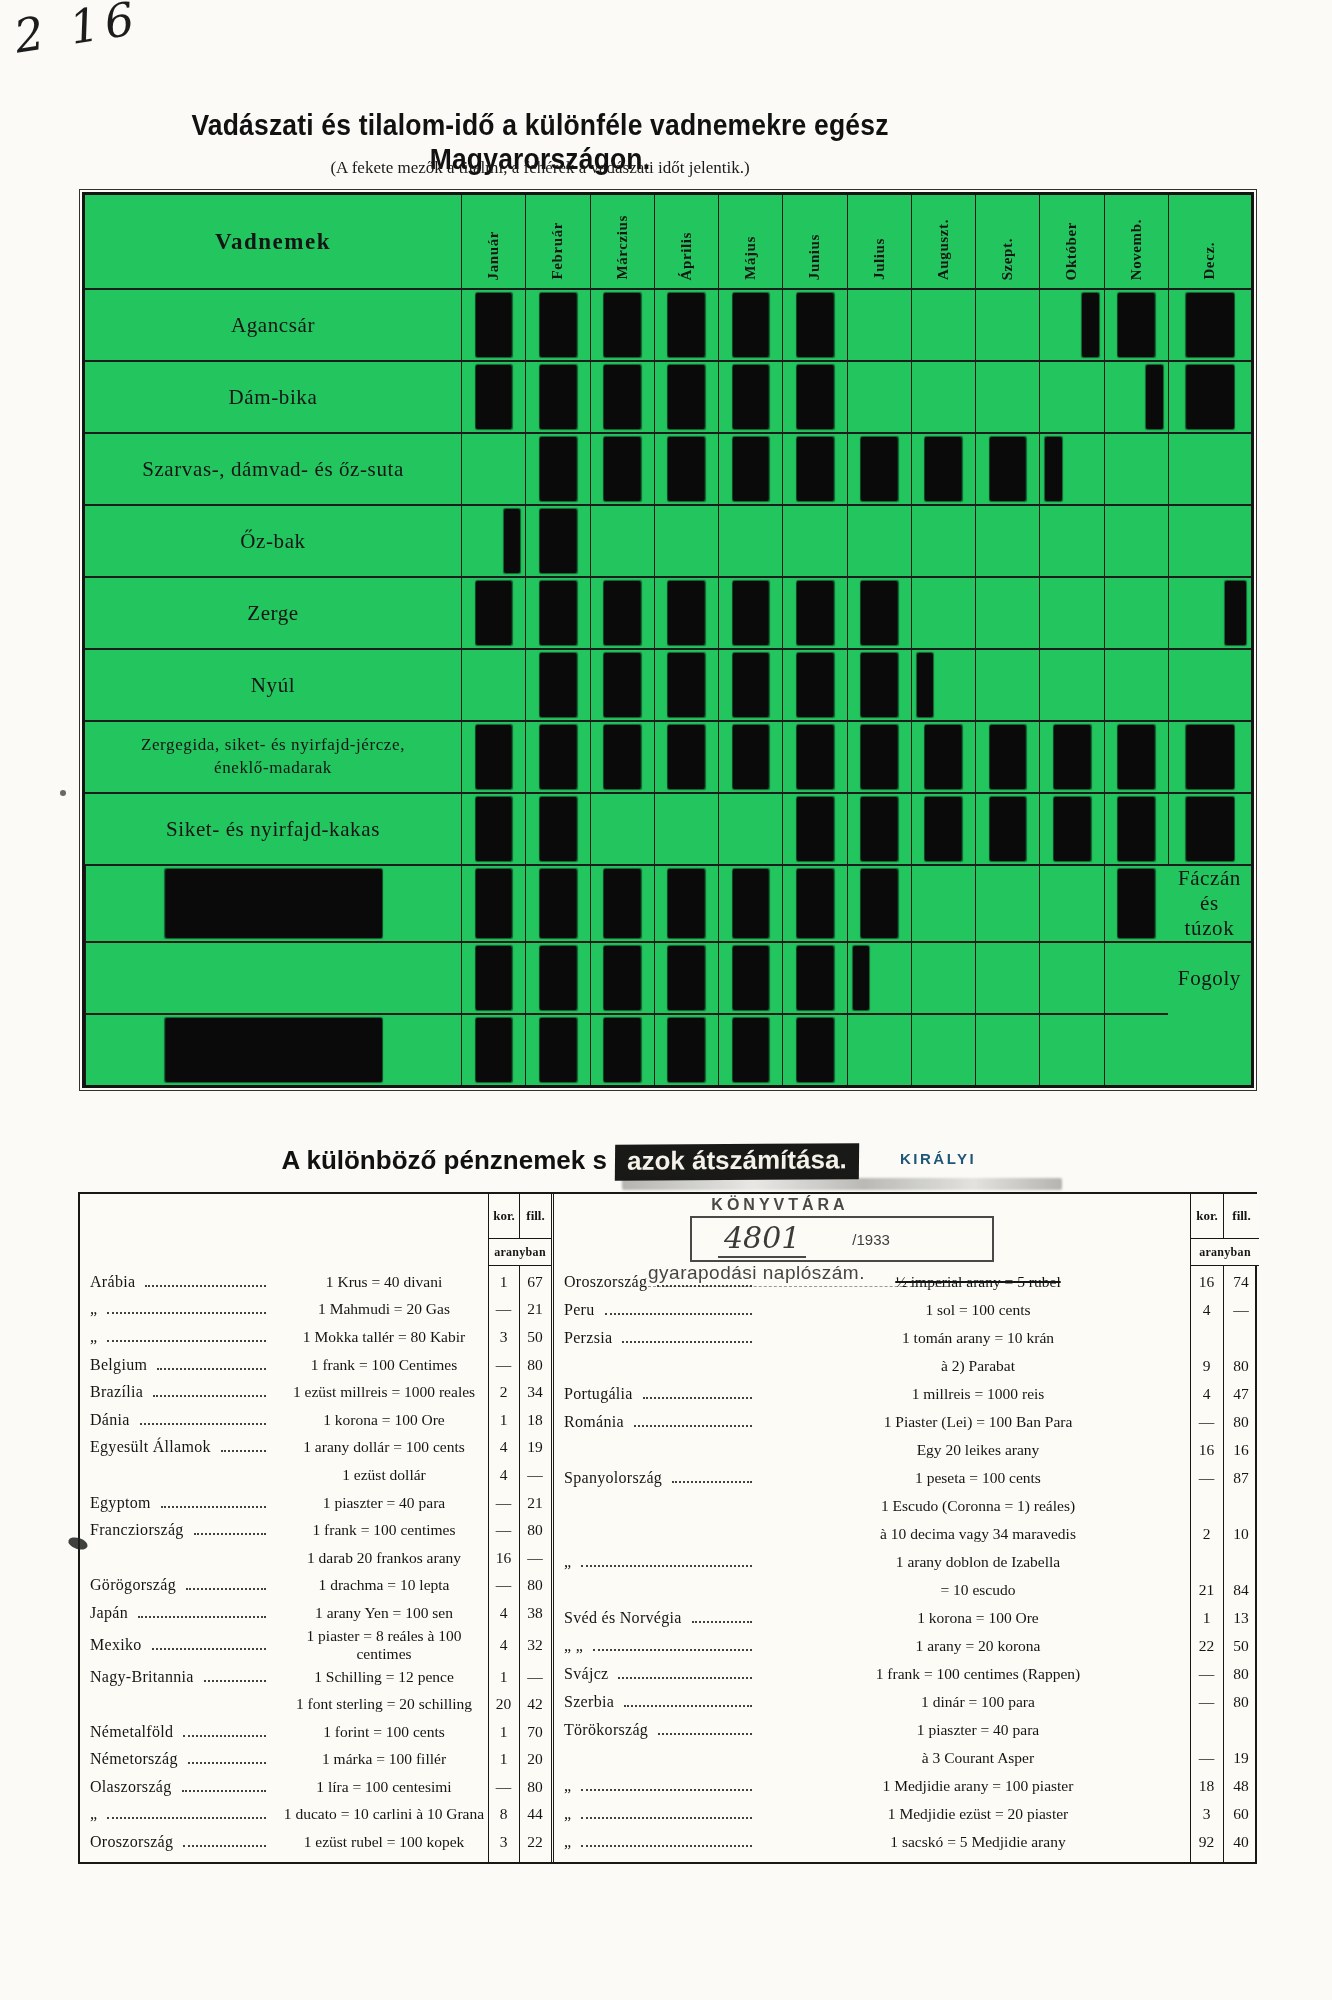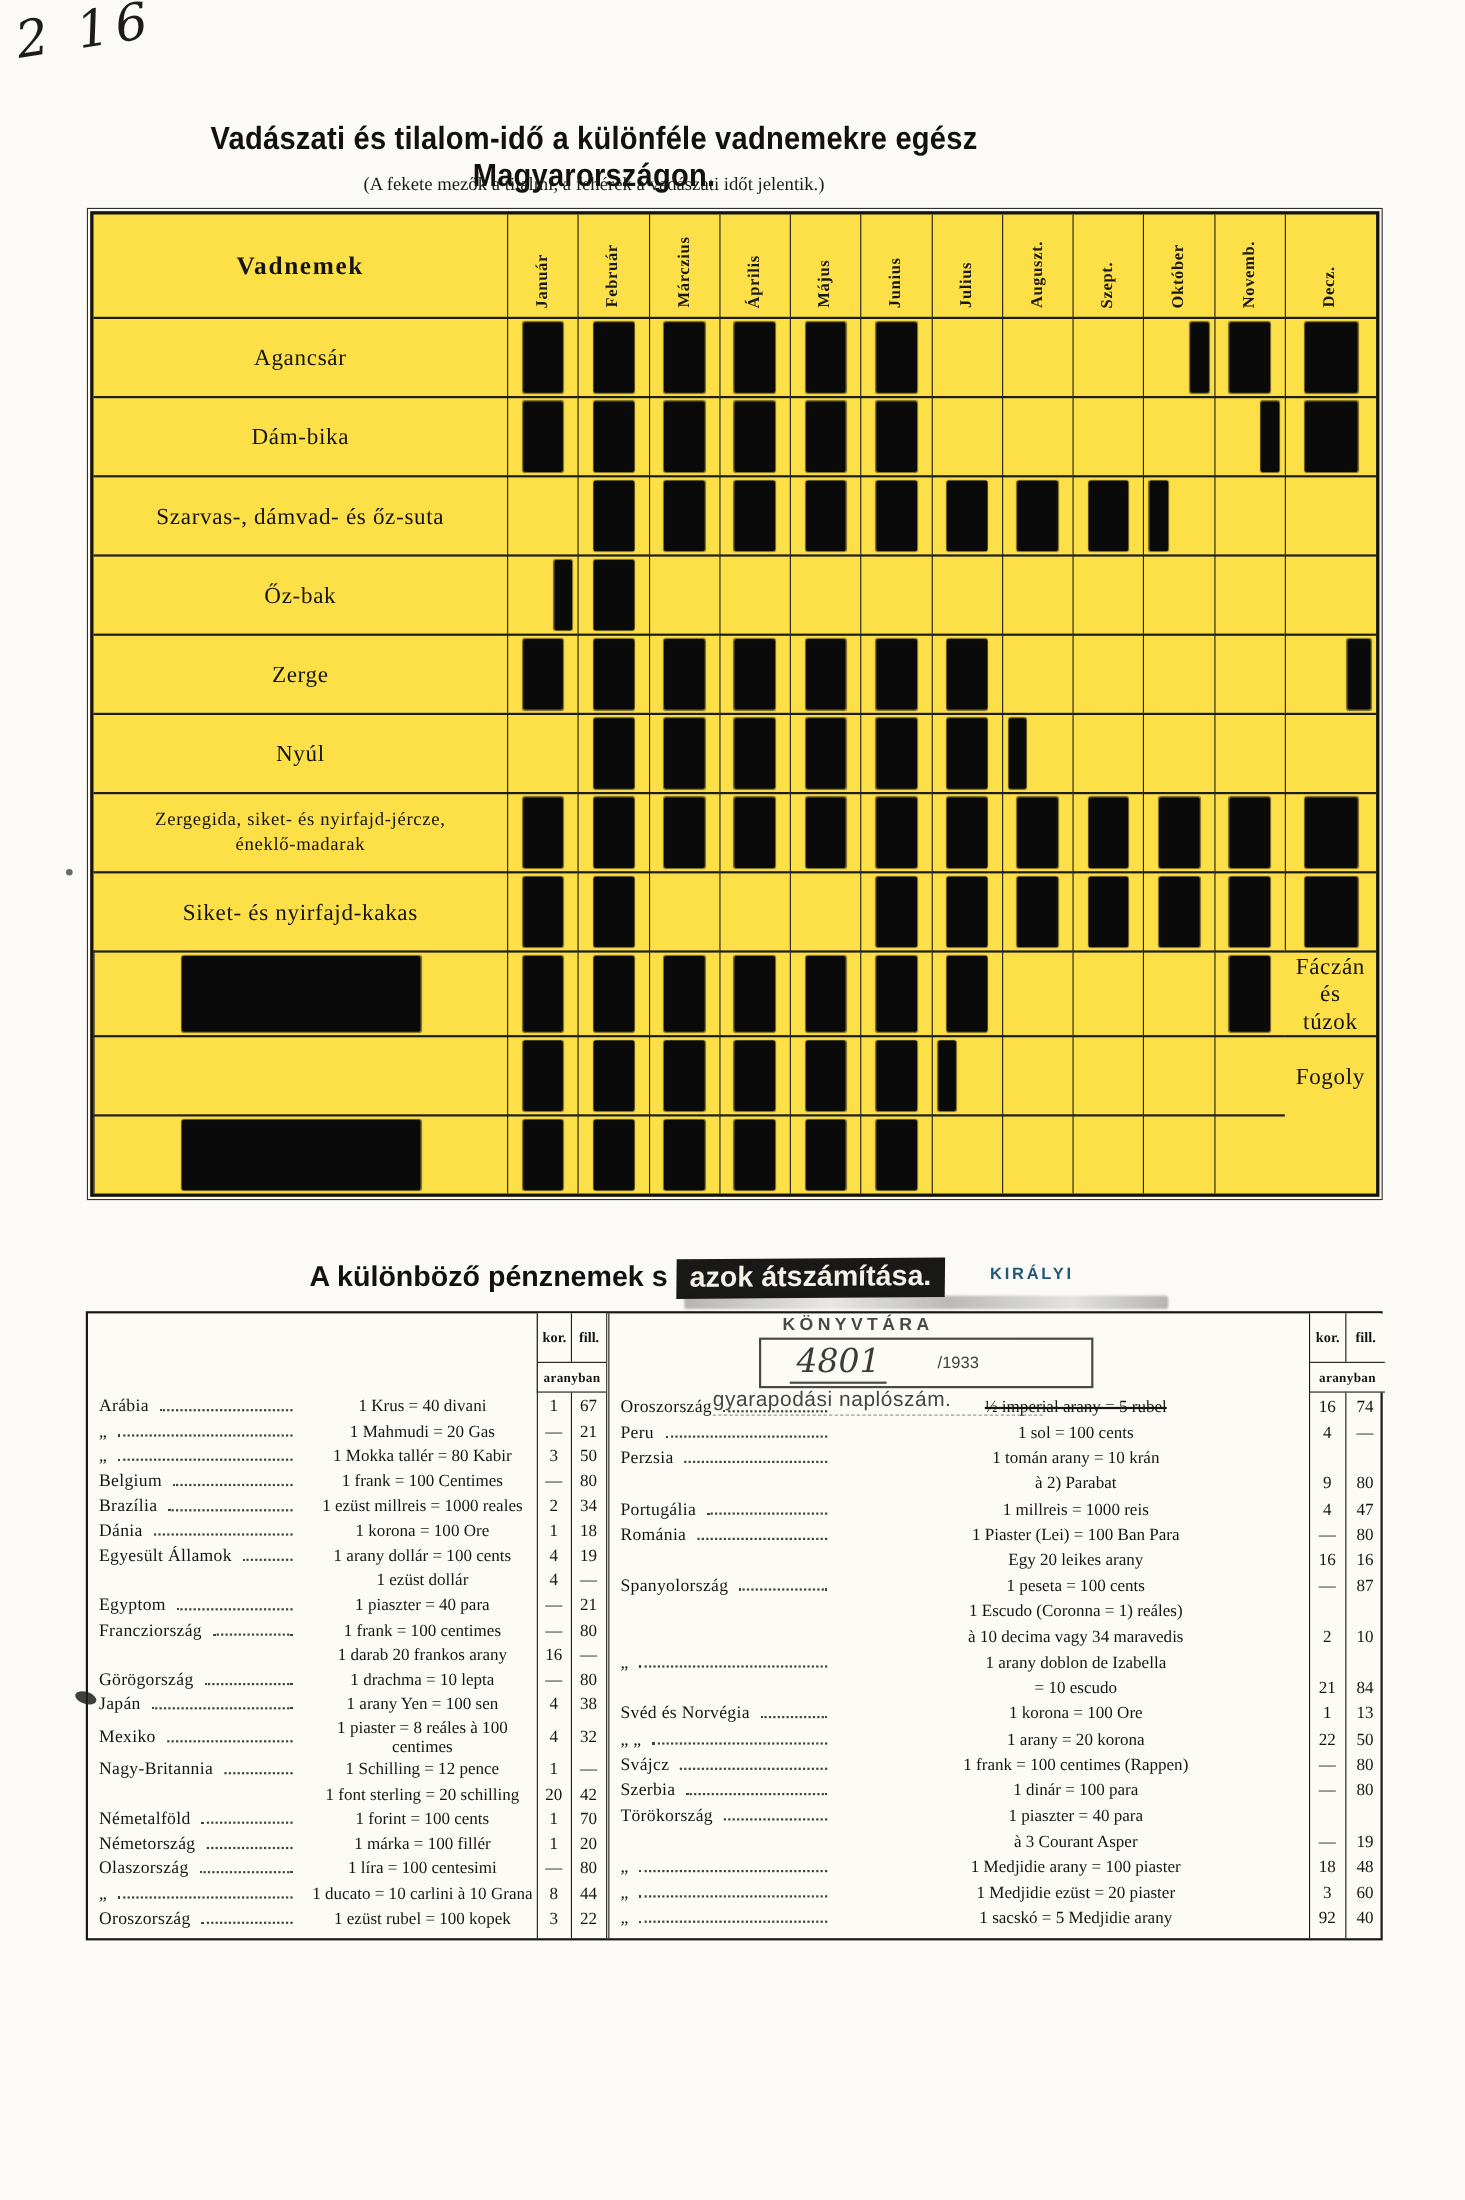--- a/index.html
+++ b/index.html
@@ -21,21 +21,21 @@
     font-size:27px;letter-spacing:.2px;transform:scale(.98,1.08);color:#111;
   }
   .doc-subtitle{
     position:absolute;left:90px;top:158px;width:900px;text-align:center;
     font-size:17px;color:#1a1a1a;
   }
   
   .hunt-table{
     position:absolute;left:82px;top:192px;width:1172px;height:896px;
     border:3px solid #141414;outline:1px solid #30302c;outline-offset:2px;
-    box-sizing:border-box;background:#fde047;
+    box-sizing:border-box;background:#22c55e;
   }
   .hunt-grid{
     display:grid;width:100%;height:100%;
     grid-template-columns:376px repeat(12,1fr);
     grid-template-rows:93px repeat(11,1fr);
   }
   .h-cell{border-left:1px solid #1d1d1b;position:relative;box-sizing:border-box;}
   .h-cell.first-col{border-left:none;}
   .h-cell.body-row{border-top:2px solid #1d1d1b;}
   .corner{display:flex;align-items:center;justify-content:center;
@@ -74,21 +74,21 @@
   .stamp-numbox{position:absolute;left:690px;top:1216px;width:300px;height:42px;
     border:2px solid #3a3a3a;display:flex;align-items:center;opacity:.92;gap:28px;}
   .stamp-number{font-family:"DejaVu Serif",serif;font-style:italic;font-size:30px;
     margin-left:26px;border-bottom:2px solid #3a3a3a;padding:0 6px 1px;color:#2b2b2b;}
   .stamp-year{font-size:15px;margin-left:18px;color:#2f2f2f;}
   .stamp-caption{position:absolute;left:648px;top:1262px;width:300px;
     font-size:19px;letter-spacing:.5px;color:#353535;border-bottom:1px dashed rgba(40,40,40,.5);
     padding-bottom:2px;opacity:.92;}
   
   .cur-table{
-    position:absolute;left:78px;top:1192px;width:1179px;height:572px;
+    position:absolute;left:78px;top:1192px;width:1179px;height:672px;
     border:2px solid #181816;box-sizing:border-box;background:#fcfbf6;
   }
   .half{position:absolute;top:0;bottom:0;box-sizing:border-box;}
   .half-left{left:0;width:471px;--cw:200px;--kw:31px;--fw:32px;}
   .half-right{left:471px;width:708px;border-left:3px double #1a1a18;--cw:212px;--kw:33px;--fw:36px;}
   .vline{position:absolute;top:0;bottom:0;width:1px;background:#181816;}
   .half-left .vline.kor{left:408px;}
   .half-left .vline.fil{left:439px;}
   .half-right .vline.kor{left:636px;}
   .half-right .vline.fil{left:669px;}

